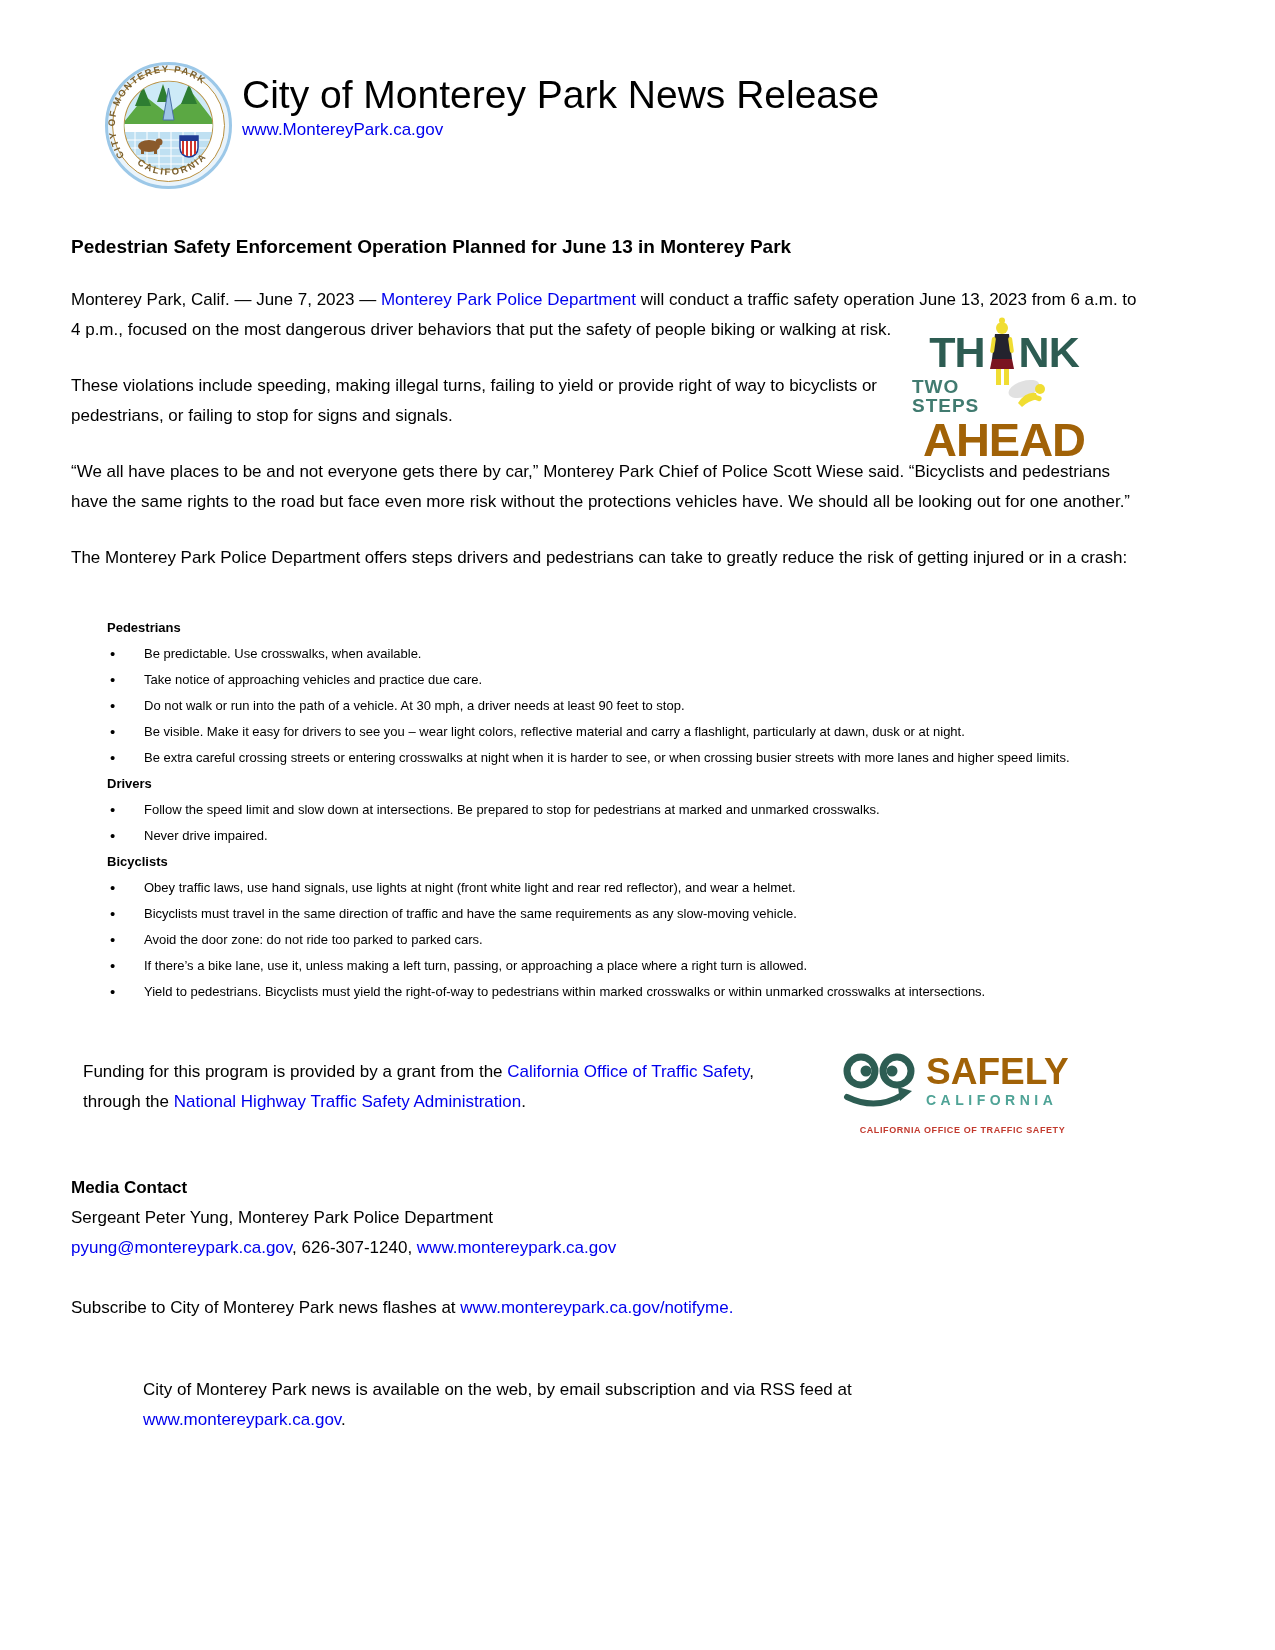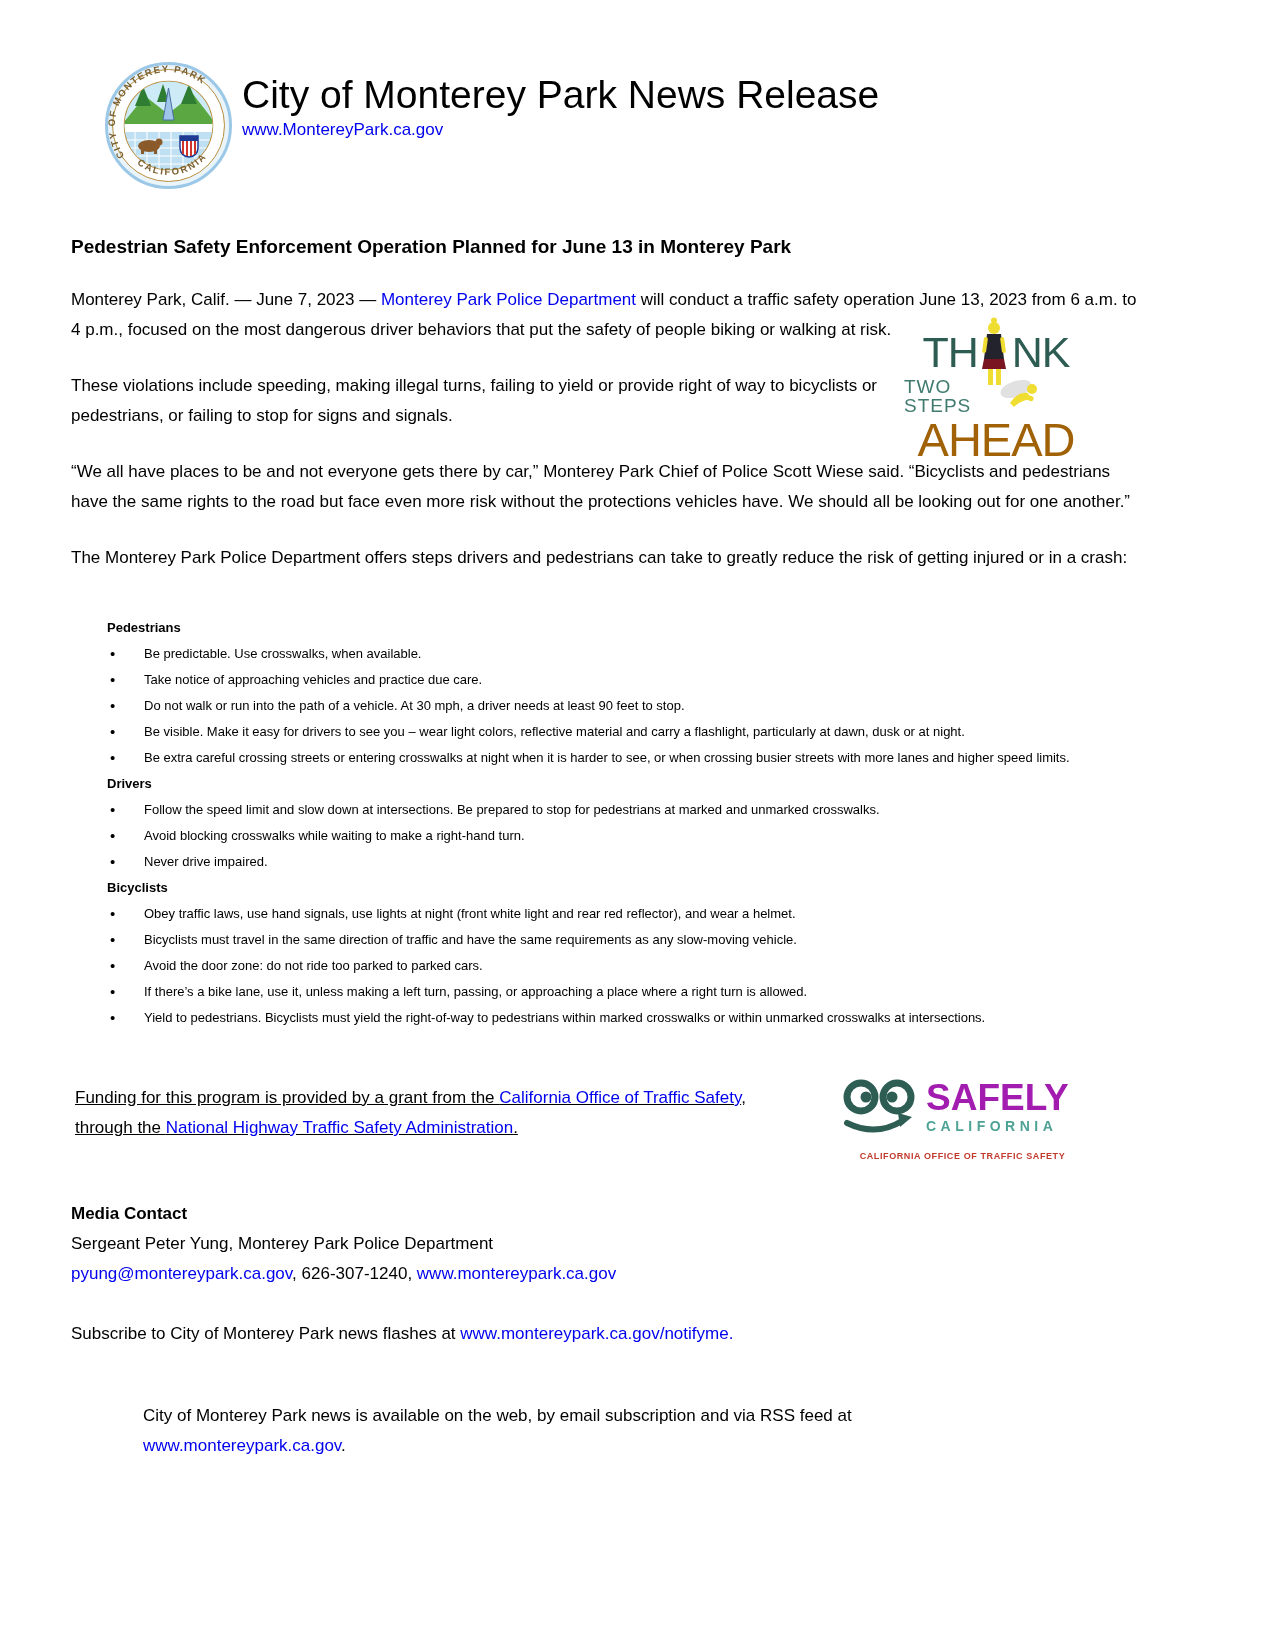--- a/index.html
+++ b/index.html
@@ -19,37 +19,37 @@
   .page-title{font-size:39px;line-height:42px;font-weight:400;letter-spacing:0px;}
   .header-url{font-size:17px;line-height:20px;margin-top:4px;}
   
   .headline{font-weight:bold;font-size:19px;line-height:24px;margin-top:46px;}
   
   .para{margin-top:26px;}
   .para-wrap{position:relative;}
   .narrow{max-width:822px;}
   .funding-narrow{max-width:732px;}
   
-  .think-logo{position:absolute;right:50px;top:-40px;width:188px;font-weight:400;line-height:1;}
+  .think-logo{position:absolute;right:42px;top:-40px;width:188px;font-weight:700;line-height:1;}
   .think-row1{display:flex;justify-content:center;font-size:43px;letter-spacing:-1px;color:#2d5c52;}
   .think-gap{width:34px;}
   .think-row2{display:flex;justify-content:space-between;font-size:19px;letter-spacing:1px;color:#417b70;margin-top:3px;padding:0 2px;flex-direction:column;}
   .think-row3{font-size:47px;letter-spacing:-1px;color:#a16207;margin-top:1px;text-align:center;}
   .fig-stand{position:absolute;left:77px;top:-14px;}
   .fig-bent{position:absolute;left:96px;top:42px;}
   
   .list-block{margin-left:36px;margin-top:42px;font-size:13px;line-height:26px;}
   .list-heading{font-weight:bold;}
   .bullet-item{position:relative;padding-left:37px;}
   .bullet-item::before{content:"•";position:absolute;left:3px;top:0;font-size:15px;}
   
   .gosafely-logo{position:absolute;left:769px;top:-4px;width:245px;}
   .gs-top{display:flex;align-items:flex-start;}
   .gs-right{margin-left:6px;line-height:1;}
-  .gs-safely{font-size:37px;font-weight:800;color:#a21caf;letter-spacing:0px;}
+  .gs-safely{font-size:37px;font-weight:800;color:#a16207;letter-spacing:0px;}
   .gs-california{font-size:14px;font-weight:bold;color:#4fa396;letter-spacing:4.5px;margin-top:3px;}
   .gs-tagline{font-size:9px;font-weight:bold;color:#c2392d;letter-spacing:0.6px;margin-top:14px;text-align:center;line-height:10px;}
   .sr-only{position:absolute;width:1px;height:1px;overflow:hidden;clip:rect(0 0 0 0);}
   
   .media-block{margin-top:56px;}
   .media-line{line-height:30px;}
   .bold{font-weight:bold;}
   .subscribe{margin-top:30px;}
   .footer-block{margin-top:52px;margin-left:72px;}
 </style>
@@ -163,32 +163,31 @@
 
   <div class="list-block">
     <div class="list-heading">Pedestrians</div>
     <div class="bullet-item">Be predictable. Use crosswalks, when available.</div>
     <div class="bullet-item">Take notice of approaching vehicles and practice due care.</div>
     <div class="bullet-item">Do not walk or run into the path of a vehicle. At 30 mph, a driver needs at least 90 feet to stop.</div>
     <div class="bullet-item">Be visible. Make it easy for drivers to see you – wear light colors, reflective material and carry a flashlight, particularly at dawn, dusk or at night.</div>
     <div class="bullet-item">Be extra careful crossing streets or entering crosswalks at night when it is harder to see, or when crossing busier streets with more lanes and higher speed limits.</div>
     <div class="list-heading">Drivers</div>
     <div class="bullet-item">Follow the speed limit and slow down at intersections. Be prepared to stop for pedestrians at marked and unmarked crosswalks.</div>
-    <div class="bullet-item">Avoid blocking crosswalks while waiting to make a right-hand turn.</div>
     <div class="bullet-item">Never drive impaired.</div>
     <div class="list-heading">Bicyclists</div>
     <div class="bullet-item">Obey traffic laws, use hand signals, use lights at night (front white light and rear red reflector), and wear a helmet.</div>
     <div class="bullet-item">Bicyclists must travel in the same direction of traffic and have the same requirements as any slow-moving vehicle.</div>
     <div class="bullet-item">Avoid the door zone: do not ride too parked to parked cars.</div>
     <div class="bullet-item">If there’s a bike lane, use it, unless making a left turn, passing, or approaching a place where a right turn is allowed.</div>
     <div class="bullet-item">Yield to pedestrians. Bicyclists must yield the right-of-way to pedestrians within marked crosswalks or within unmarked crosswalks at intersections.</div>
   </div>
 
   <div class="para-wrap" style="margin-top:52px;">
-    <p class="funding-narrow" style="margin:4px;text-decoration:underline;"><span>Funding for this program is provided by a grant from the </span><a>California Office of Traffic Safety</a><span>, through the </span><a>National Highway Traffic Safety Administration</a><span>.</span></p>
+    <p class="funding-narrow" style="margin:12px;"><span>Funding for this program is provided by a grant from the </span><a>California Office of Traffic Safety</a><span>, through the </span><a>National Highway Traffic Safety Administration</a><span>.</span></p>
     <div class="gosafely-logo">
       <span class="sr-only">GO</span>
       <div class="gs-top">
         <svg width="80" height="58" viewBox="0 0 80 58">
           <circle cx="21" cy="18" r="14" fill="#ffffff" stroke="#2d5d53" stroke-width="7"></circle>
           <circle cx="26" cy="18" r="5.5" fill="#2d5d53"></circle>
           <path d="M21 18 h7" stroke="#2d5d53" stroke-width="4"></path>
           <circle cx="57" cy="18" r="14" fill="#ffffff" stroke="#2d5d53" stroke-width="7"></circle>
           <circle cx="52" cy="18" r="5.5" fill="#2d5d53"></circle>
           <path d="M7 44 Q 36 58 62 42" stroke="#2d5d53" stroke-width="6" fill="none" stroke-linecap="round"></path>

